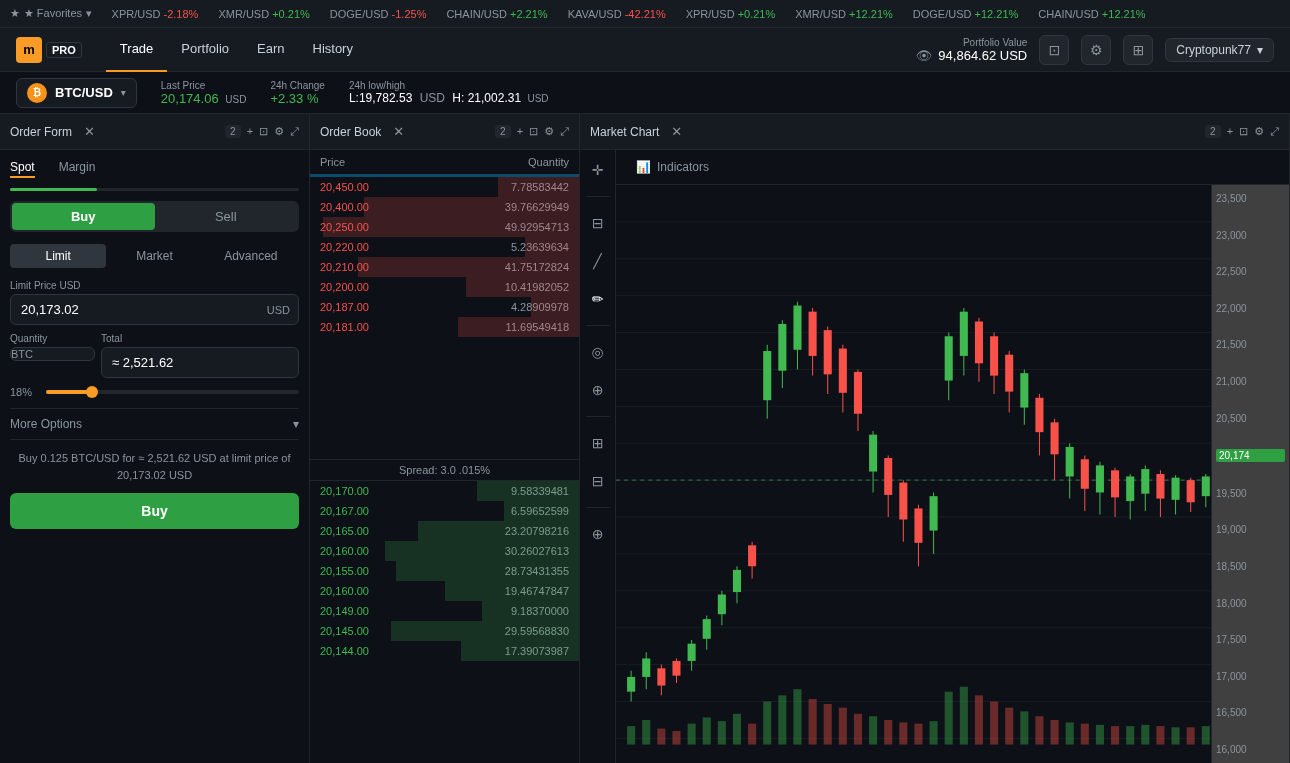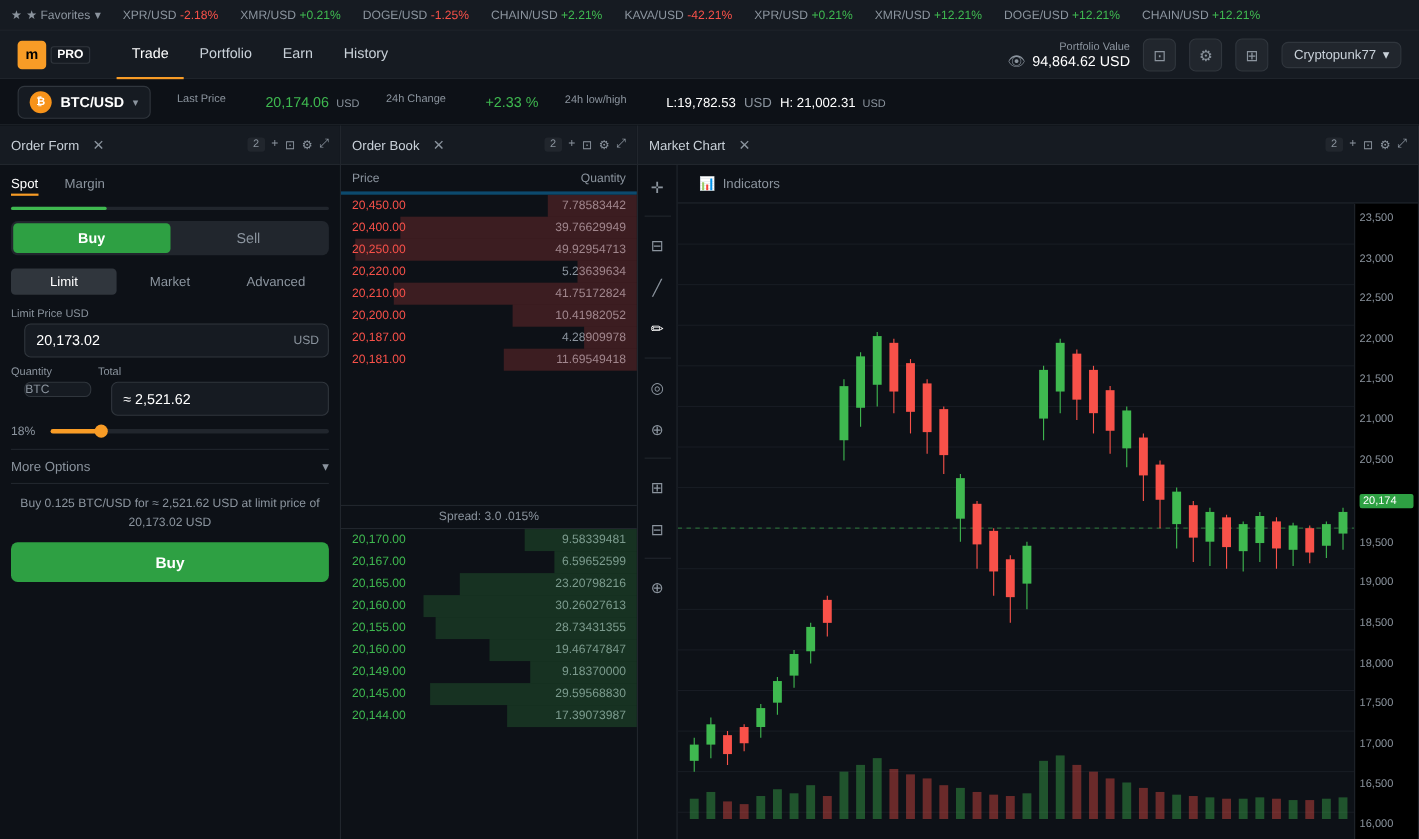--- a/index.html
+++ b/index.html
@@ -168,21 +168,21 @@
       border-radius: 50%;
       display: flex;
       align-items: center;
       justify-content: center;
       font-size: 10px;
       font-weight: bold;
     }
     .pair-name { color: #fff; font-size: 13px; font-weight: 600; }
     .pair-arrow { color: #8b949e; font-size: 10px; }
 
-    .price-stat { display: flex; flex-direction: row; gap: 36px; }
+    .price-stat { display: flex; flex-direction: column; }
     .price-stat .label { font-size: 10px; color: #8b949e; }
     .price-stat .value { font-size: 13px; color: #fff; }
     .price-stat .value.pos { color: #3fb950; }
 
     
     .main-content {
       display: flex;
       height: calc(763px - 28px - 44px - 42px);
       background: #0d1117;
     }
@@ -311,21 +311,20 @@
       color: #8b949e;
       margin-bottom: 3px;
     }
     .input-row {
       display: flex;
       align-items: center;
       background: #161b22;
       border: 1px solid #30363d;
       border-radius: 6px;
       overflow: hidden;
-      margin-left: 12px;
     }
     .input-row input {
       flex: 1;
       background: transparent;
       border: none;
       outline: none;
       color: #fff;
       font-size: 13px;
       padding: 7px 10px;
     }
@@ -863,21 +862,21 @@
       <div style="position:relative;flex:1;display:flex;flex-direction:column;">
         <div style="display:flex;align-items:center;padding:6px 10px;border-bottom:1px solid #21262d;">
           <div class="indicators-btn">
             <span>📊</span>
             <span>Indicators</span>
           </div>
         </div>
 
         <div style="flex:1;position:relative;overflow:hidden;">
 
-          <div style="position:absolute;right:0;top:0;bottom:0;width:58px;display:flex;flex-direction:column;justify-content:space-between;padding:8px 4px;font-size:10px;color:#8b949e;background:#000000;border-left:1px solid #21262d;z-index:10;">
+          <div style="position:absolute;right:0;top:0;bottom:0;width:78px;display:flex;flex-direction:column;justify-content:space-between;padding:8px 4px;font-size:10px;color:#8b949e;background:#404040;border-left:1px solid #21262d;z-index:10;">
             <span>23,500</span>
             <span>23,000</span>
             <span>22,500</span>
             <span>22,000</span>
             <span>21,500</span>
             <span>21,000</span>
             <span>20,500</span>
             <span style="background:#2ea043;color:#fff;padding:1px 3px;border-radius:2px;">20,174</span>
             <span>19,500</span>
             <span>19,000</span>

